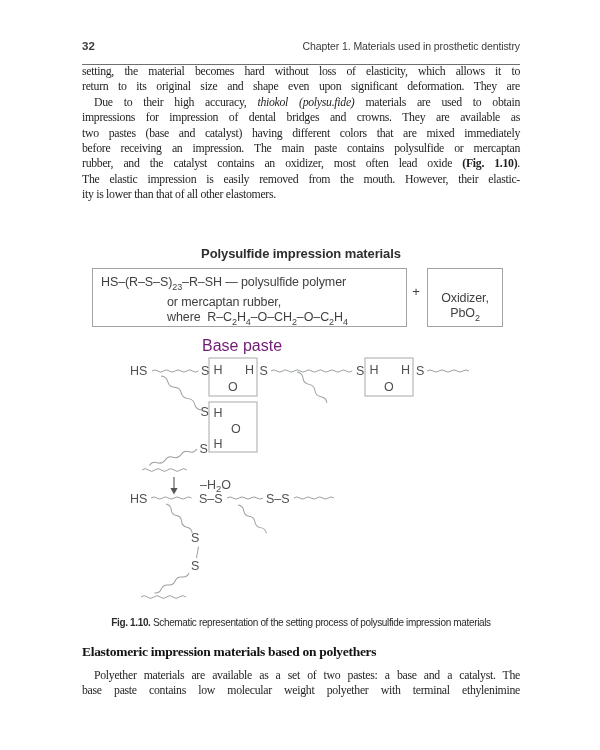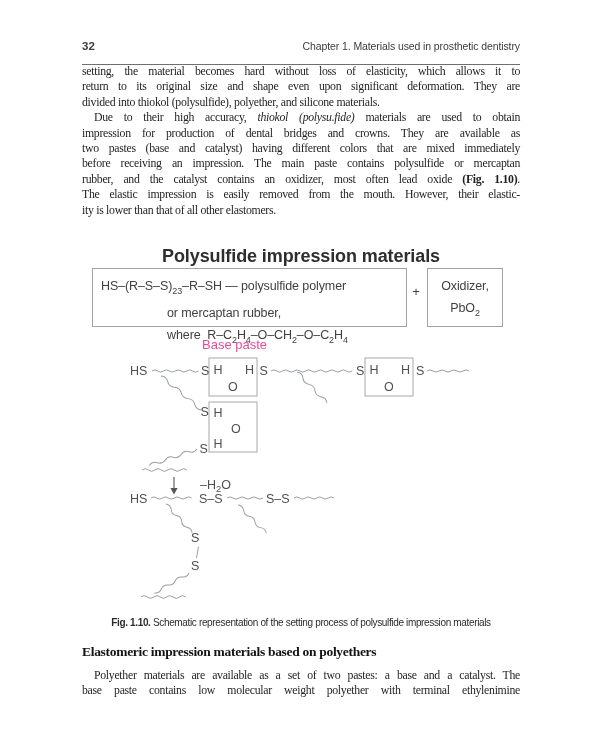--- a/index.html
+++ b/index.html
@@ -18,34 +18,34 @@
   .copy{position:absolute;left:82px;width:438px;font-size:11.8px;line-height:15.4px;
         letter-spacing:-0.3px;color:#1f1f1f;}
   .copy1{top:64px;} .copy2{top:668px;}
   .ln{height:15.4px;text-align:justify;text-align-last:justify;white-space:normal;}
   .ln.end{text-align-last:left;}
   .ln.ind{text-indent:12px;}
   .ln b{font-weight:bold;} .ln i{font-style:italic;}
 
   
   .figtitle{position:absolute;left:82px;top:246px;width:438px;text-align:center;
-            font-family:"Liberation Sans", sans-serif;font-weight:bold;font-size:18px;
+            font-family:"Liberation Sans", sans-serif;font-weight:bold;font-size:13px;
             color:#2e2e2e;letter-spacing:-0.1px;}
   .fbox{position:absolute;border:1px solid #a3a3a3;box-sizing:border-box;
         font-family:"Liberation Sans", sans-serif;font-size:12.5px;color:#3f3f3f;
         letter-spacing:-0.1px;}
-  .fbox .fl{line-height:22px;}
+  .fbox .fl{line-height:15px;}
   .polybox{left:92px;top:268px;width:315px;height:59px;padding:6px 0 0 8px;}
   .polybox .cont{margin-left:66px;}
-  .oxibox{left:427px;top:268px;width:76px;height:59px;text-align:center;padding-top:6px;}
+  .oxibox{left:427px;top:268px;width:76px;height:59px;text-align:center;padding-top:22px;}
   sub{font-size:9px;}
   .plus{position:absolute;left:405px;top:284px;width:22px;text-align:center;
         font-family:"Liberation Sans", sans-serif;font-size:13px;color:#3f3f3f;}
   .basepaste{position:absolute;left:202px;top:337px;
-             font-family:"Liberation Sans", sans-serif;font-size:13px;color:#ec4899;}
+             font-family:"Liberation Sans", sans-serif;font-size:16px;color:#701a75;}
 
   .scheme{position:absolute;left:80px;top:350px;}
   .scheme text{font-family:"Liberation Sans", sans-serif;font-size:12.5px;fill:#4f4f4f;}
 
   
   .caption{position:absolute;left:82px;top:617px;width:438px;text-align:center;
            font-family:"Liberation Sans", sans-serif;font-size:10px;letter-spacing:-0.35px;
            color:#2c2c2c;}
   .caption .cl{font-weight:bold;}
   .secthead{position:absolute;left:82px;top:644px;
@@ -58,23 +58,22 @@
 <div class="page">
 
   <div class="hdr">
     <span class="num">32</span>
     <span class="chap">Chapter 1. Materials used in prosthetic dentistry</span>
   </div>
 
   <div class="copy copy1">
     <div class="ln">setting, the material becomes hard without loss of elasticity, which allows it to</div>
     <div class="ln">return to its original size and shape even upon significant deformation. They are</div>
-    <div class="ln end">divided into thiokol (polysulfide), polyether, and silicone materials.</div>
     <div class="ln ind"><span>Due to their high accuracy, </span><i>thiokol (polysu.fide)</i><span> materials are used to obtain</span></div>
-    <div class="ln">impression for production of dental bridges and crowns. They are available as</div>
+    <div class="ln">impressions for impression of dental bridges and crowns. They are available as</div>
     <div class="ln">two pastes (base and catalyst) having different colors that are mixed immediately</div>
     <div class="ln">before receiving an impression. The main paste contains polysulfide or mercaptan</div>
     <div class="ln"><span>rubber, and the catalyst contains an oxidizer, most often lead oxide </span><b>(Fig. 1.10)</b><span>.</span></div>
     <div class="ln">The elastic impression is easily removed from the mouth. However, their elastic-</div>
     <div class="ln end">ity is lower than that of all other elastomers.</div>
   </div>
 
   <div class="figtitle">Polysulfide impression materials</div>
 
   <div class="fbox polybox">

